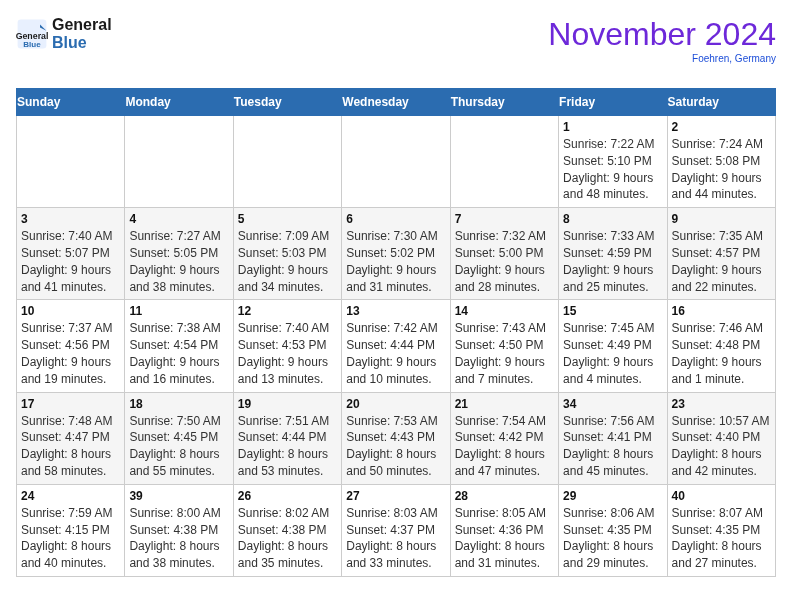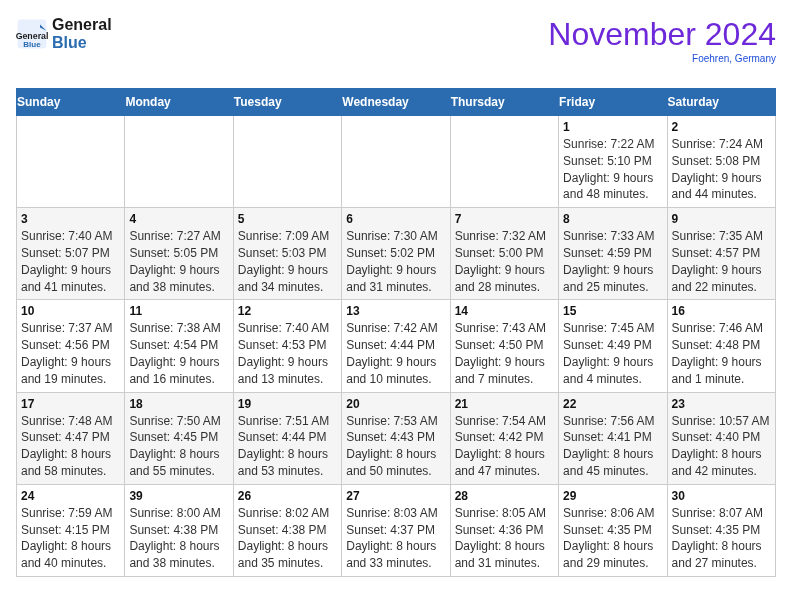--- a/index.html
+++ b/index.html
@@ -265,21 +265,21 @@
 and 50 minutes.</div>
         </td>
         <td>
           <span class="day-num">21</span>
           <div class="day-info">Sunrise: 7:54 AM
 Sunset: 4:42 PM
 Daylight: 8 hours
 and 47 minutes.</div>
         </td>
         <td>
-          <span class="day-num">22</span>
+          <span class="day-num">34</span>
           <div class="day-info">Sunrise: 7:56 AM
 Sunset: 4:41 PM
 Daylight: 8 hours
 and 45 minutes.</div>
         </td>
         <td>
           <span class="day-num">23</span>
           <div class="day-info">Sunrise: 10:57 AM
 Sunset: 4:40 PM
 Daylight: 8 hours
@@ -323,21 +323,21 @@
 and 31 minutes.</div>
         </td>
         <td>
           <span class="day-num">29</span>
           <div class="day-info">Sunrise: 8:06 AM
 Sunset: 4:35 PM
 Daylight: 8 hours
 and 29 minutes.</div>
         </td>
         <td>
-          <span class="day-num">30</span>
+          <span class="day-num">40</span>
           <div class="day-info">Sunrise: 8:07 AM
 Sunset: 4:35 PM
 Daylight: 8 hours
 and 27 minutes.</div>
         </td>
       </tr>
     </tbody>
 </table>
 
 </body></html>

